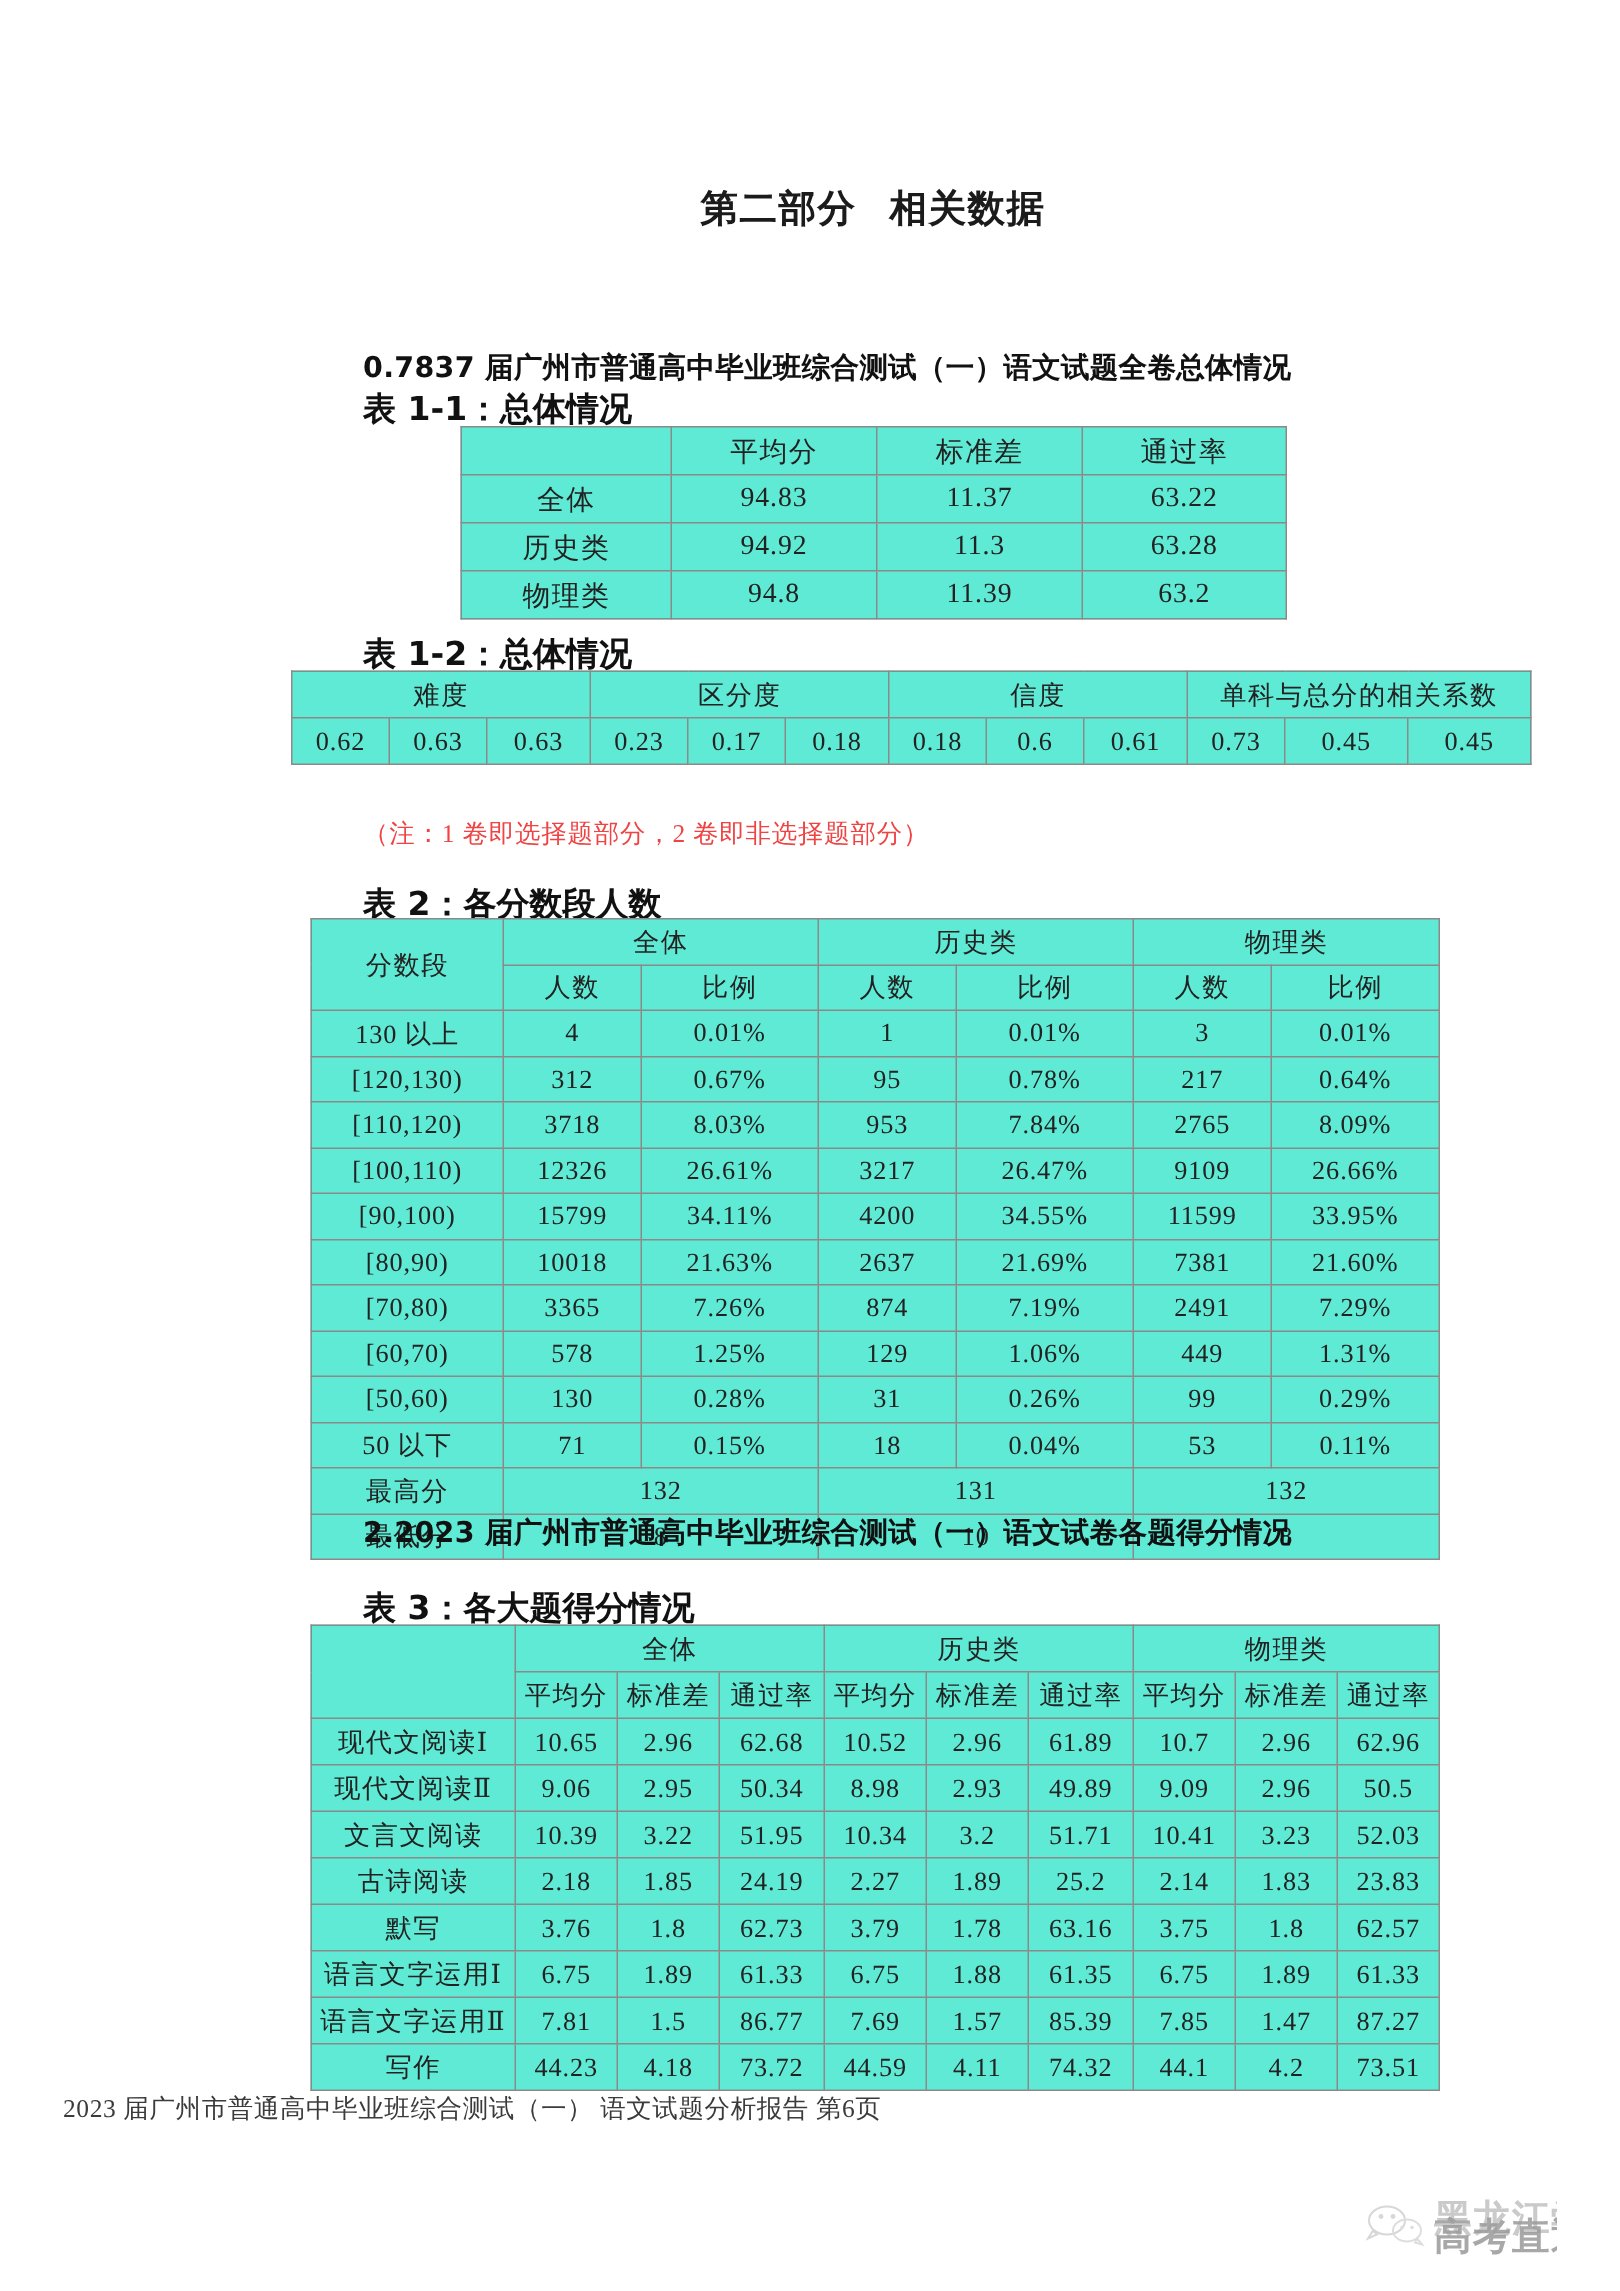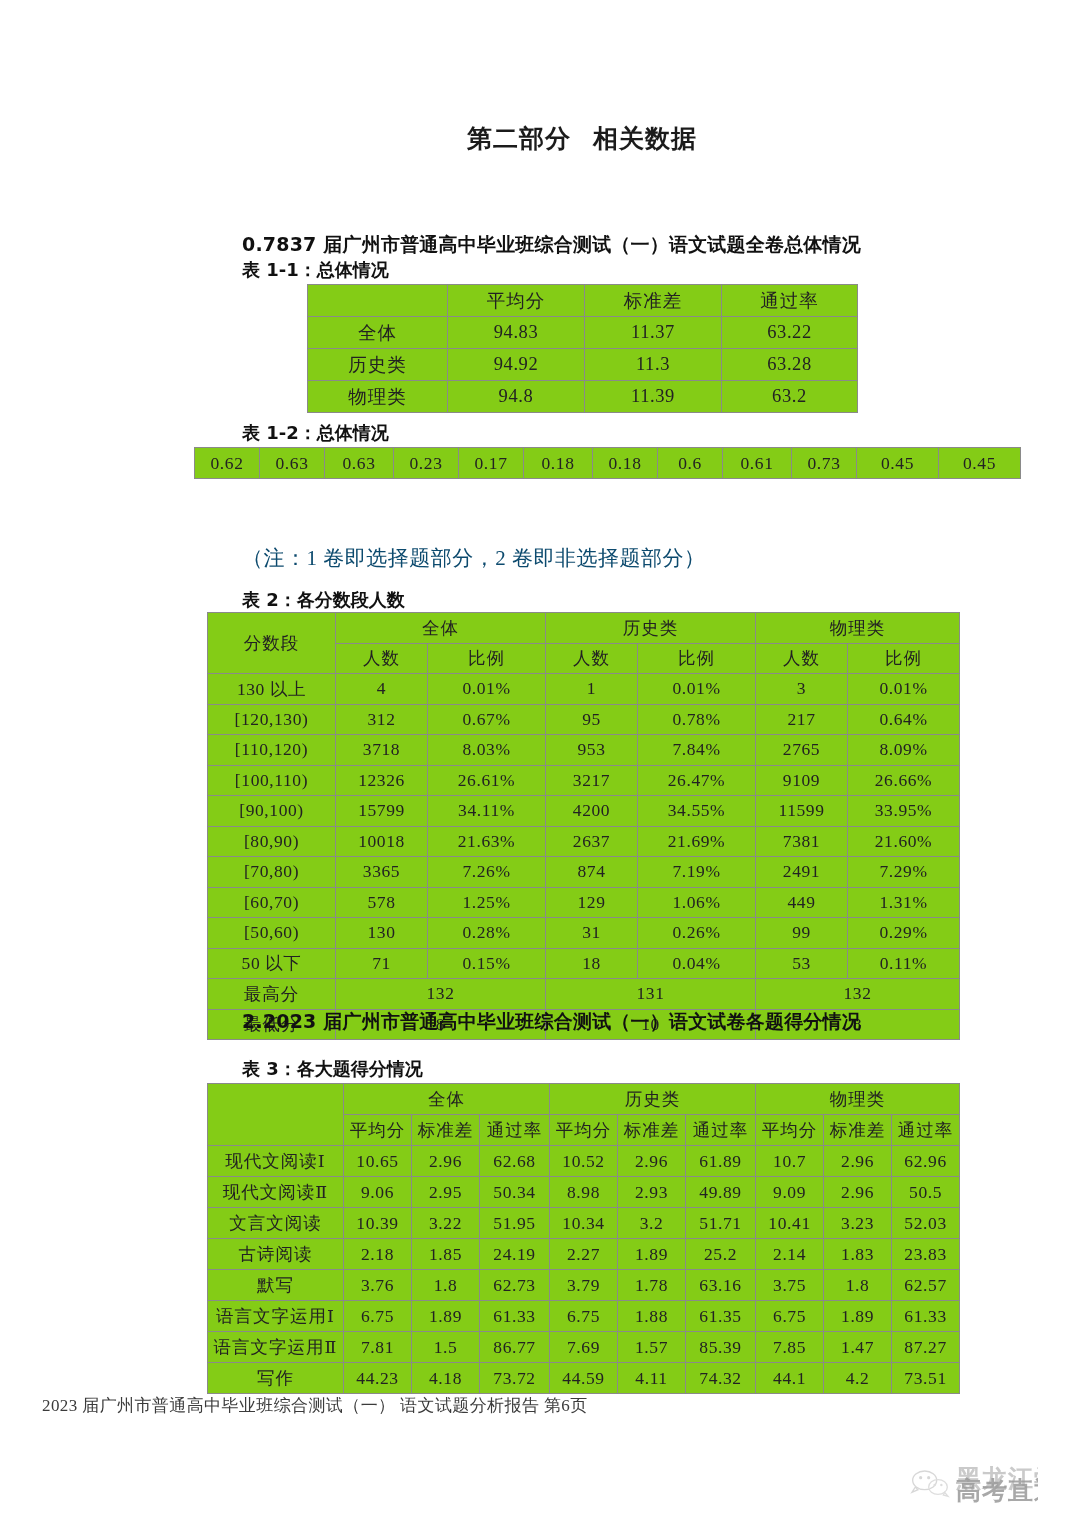--- a/index.html
+++ b/index.html
@@ -54,38 +54,38 @@
     font-weight: bold;
     font-size: 19px;
     color: #111;
     letter-spacing: 0.2px;
     white-space: nowrap;
   }
   .tbl-caption {
     position: absolute;
     font-family: "DejaVu Sans", "Liberation Sans", sans-serif;
     font-weight: bold;
-    font-size: 18px;
+    font-size: 22px;
     color: #111;
     white-space: nowrap;
   }
   .note-line {
     position: absolute;
-    font-size: 21px;
-    color: #0c4a6e;
+    font-size: 17px;
+    color: #ef4444;
     white-space: nowrap;
     letter-spacing: 0.5px;
   }
 
   
   table.doc {
     position: absolute;
     border-collapse: collapse;
     table-layout: fixed;
-    background: #84cc16;
+    background: #5eead4;
   }
   table.doc td, table.doc th {
     border: 1px solid #8a8a8a;
     text-align: center;
     vertical-align: middle;
     font-weight: normal;
     color: #222;
     padding: 0;
     white-space: nowrap;
   }
@@ -221,20 +221,26 @@
         <col style="width:69px">
       <col style="width:65px">
         <col style="width:65px">
         <col style="width:69px">
       <col style="width:65px">
         <col style="width:82px">
         <col style="width:82px">
     </colgroup>
     <tbody>
       <tr>
+        <td class="hanzi" colspan="3">难度</td>
+        <td class="hanzi" colspan="3">区分度</td>
+        <td class="hanzi" colspan="3">信度</td>
+        <td class="hanzi" colspan="3">单科与总分的相关系数</td>
+      </tr>
+      <tr>
         <td class="num">0.62</td>
         <td class="num">0.63</td>
         <td class="num">0.63</td>
         <td class="num">0.23</td>
         <td class="num">0.17</td>
         <td class="num">0.18</td>
         <td class="num">0.18</td>
         <td class="num">0.6</td>
         <td class="num">0.61</td>
         <td class="num">0.73</td>

